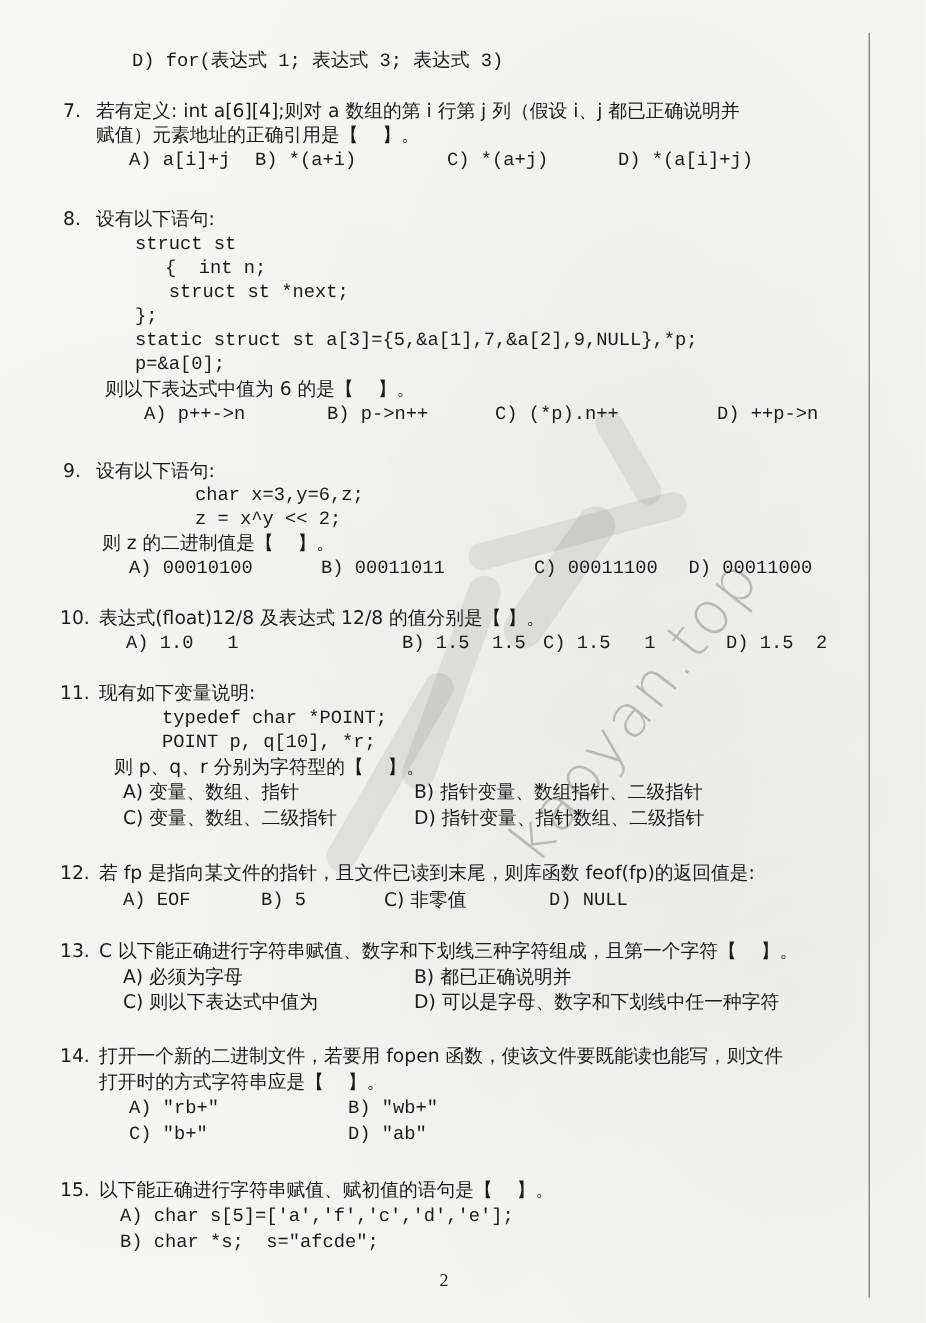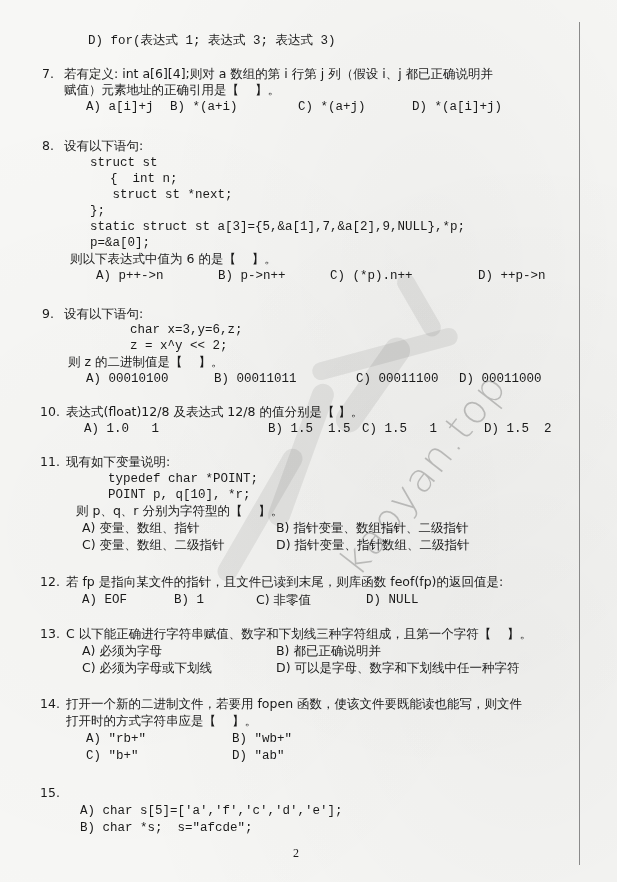--- a/index.html
+++ b/index.html
@@ -92,37 +92,38 @@
   <div class="line mono" style="left:108px;top:487px;">POINT p, q[10], *r;</div>
   <div class="line" style="left:76px;top:503px;">则 p、q、r 分别为字符型的【    】。</div>
   <div class="line" style="left:82px;top:520px;">A) 变量、数组、指针</div>
   <div class="line" style="left:82px;top:537px;">C) 变量、数组、二级指针</div>
   <div class="line" style="left:276px;top:520px;">B) 指针变量、数组指针、二级指针</div>
   <div class="line" style="left:276px;top:537px;">D) 指针变量、指针数组、二级指针</div>
 
   <div class="line" style="left:40px;top:574px;">12.</div>
   <div class="line" style="left:66px;top:574px;">若 fp 是指向某文件的指针，且文件已读到末尾，则库函数 feof(fp)的返回值是:</div>
   <div class="line mono" style="left:82px;top:592px;">A) EOF</div>
-  <div class="line mono" style="left:174px;top:592px;">B) 1</div>
+  <div class="line mono" style="left:174px;top:592px;">B) 5</div>
   <div class="line" style="left:256px;top:592px;">C) 非零值</div>
   <div class="line mono" style="left:366px;top:592px;">D) NULL</div>
 
   <div class="line" style="left:40px;top:626px;">13.</div>
   <div class="line" style="left:66px;top:626px;">C 以下能正确进行字符串赋值、数字和下划线三种字符组成，且第一个字符【    】。</div>
   <div class="line" style="left:82px;top:643px;">A) 必须为字母</div>
   <div class="line" style="left:276px;top:643px;">B) 都已正确说明并</div>
-  <div class="line" style="left:82px;top:660px;">C) 必须为字母或下划线</div>
+  <div class="line" style="left:82px;top:660px;">C) 则以下表达式中值为</div>
   <div class="line" style="left:276px;top:660px;">D) 可以是字母、数字和下划线中任一种字符</div>
 
   <div class="line" style="left:40px;top:696px;">14.</div>
   <div class="line" style="left:66px;top:713px;">打开时的方式字符串应是【    】。</div>
   <div class="line" style="left:66px;top:696px;">打开一个新的二进制文件，若要用 fopen 函数，使该文件要既能读也能写，则文件</div>
   <div class="line mono" style="left:86px;top:731px;">A) "rb+"</div>
   <div class="line mono" style="left:232px;top:731px;">B) "wb+"</div>
   <div class="line mono" style="left:86px;top:748px;">C) "b+"</div>
   <div class="line mono" style="left:232px;top:748px;">D) "ab"</div>
 
   <div class="line" style="left:40px;top:785px;">15.</div>
+  <div class="line" style="left:66px;top:785px;">以下能正确进行字符串赋值、赋初值的语句是【    】。</div>
   <div class="line mono" style="left:80px;top:803px;">A) char s[5]=['a','f','c','d','e'];</div>
   <div class="line mono" style="left:80px;top:820px;">B) char *s;  s="afcde";</div>
 
   <div class="pg">2</div>
 </div>
 
 </body></html>

